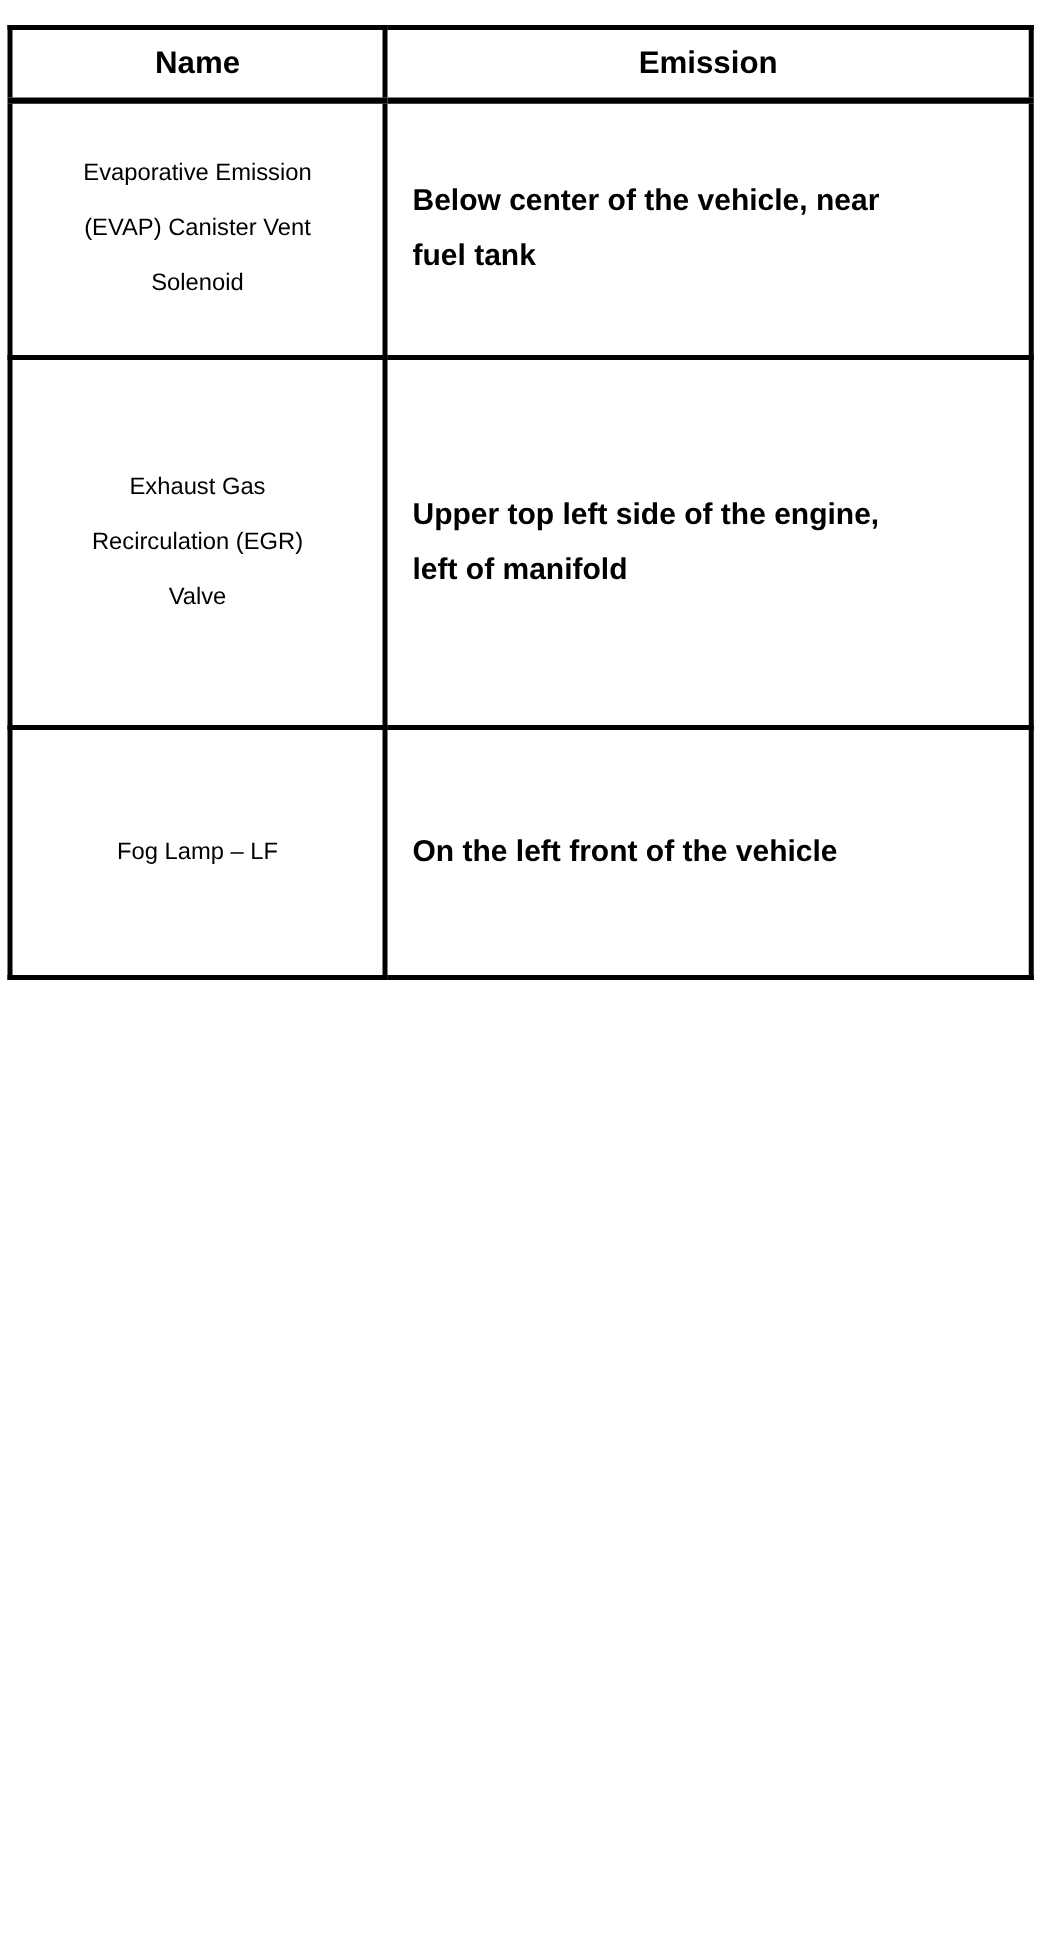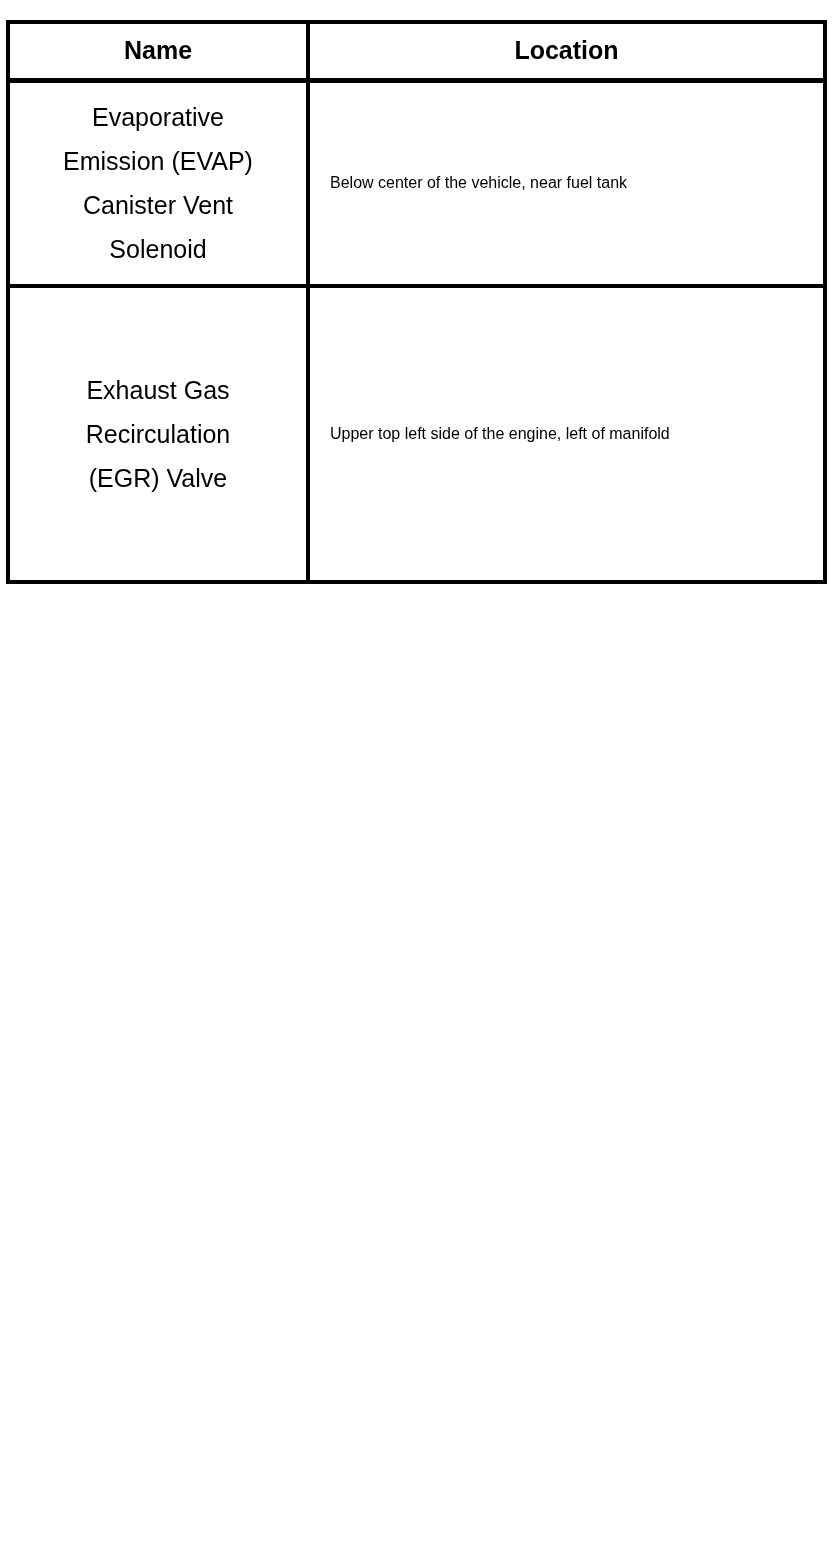--- a/index.html
+++ b/index.html
@@ -41,63 +41,72 @@
   .loc-table tbody tr:nth-child(1) { height: 206px; }
   .loc-table tbody tr:nth-child(2) { height: 296px; }
   .loc-table tbody tr:nth-child(3) { height: 200px; }
   .loc-table tbody tr:nth-child(4) { height: 168px; }
   .loc-table tbody tr:nth-child(5) { height: 161px; }
   .loc-table tbody tr:nth-child(6) { height: 207px; }
   .loc-table tbody tr:nth-child(7) { height: 204px; }
 
   .loc-table td.name-cell {
     text-align: center;
-    font-size: 25px;
+    font-size: 19px;
   }
   .loc-table td.name-cell .cell-text {
     display: inline-block;
     max-width: 220px;
     line-height: 44px;
   }
   .loc-table td.loc-cell {
     text-align: left;
-    font-size: 16px;
+    font-size: 24px;
     padding-left: 20px;
+    font-weight: bold;
   }
   .loc-table td.loc-cell .cell-text {
     display: inline-block;
     max-width: 400px;
     line-height: 44px;
   }
 </style>
 </head>
 <body>
 
 <table class="loc-table">
   <colgroup>
     <col class="c-name">
     <col class="c-loc">
   </colgroup>
   <thead>
     <tr>
       <th>Name</th>
-      <th>Location</th>
+      <th>Emission</th>
     </tr>
   </thead>
   <tbody>
     <tr>
       <td class="name-cell">
         <span class="cell-text">Evaporative Emission (EVAP) Canister Vent Solenoid</span>
       </td>
       <td class="loc-cell">
         <span class="cell-text">Below center of the vehicle, near fuel tank</span>
       </td>
     </tr>
     <tr>
       <td class="name-cell">
         <span class="cell-text">Exhaust Gas Recirculation (EGR) Valve</span>
       </td>
       <td class="loc-cell">
         <span class="cell-text">Upper top left side of the engine, left of manifold</span>
       </td>
     </tr>
+    <tr>
+      <td class="name-cell">
+        <span class="cell-text">Fog Lamp – LF</span>
+      </td>
+      <td class="loc-cell">
+        <span class="cell-text">On the left front of the vehicle</span>
+      </td>
+    </tr>
   </tbody>
 </table>
 
 </body></html>

